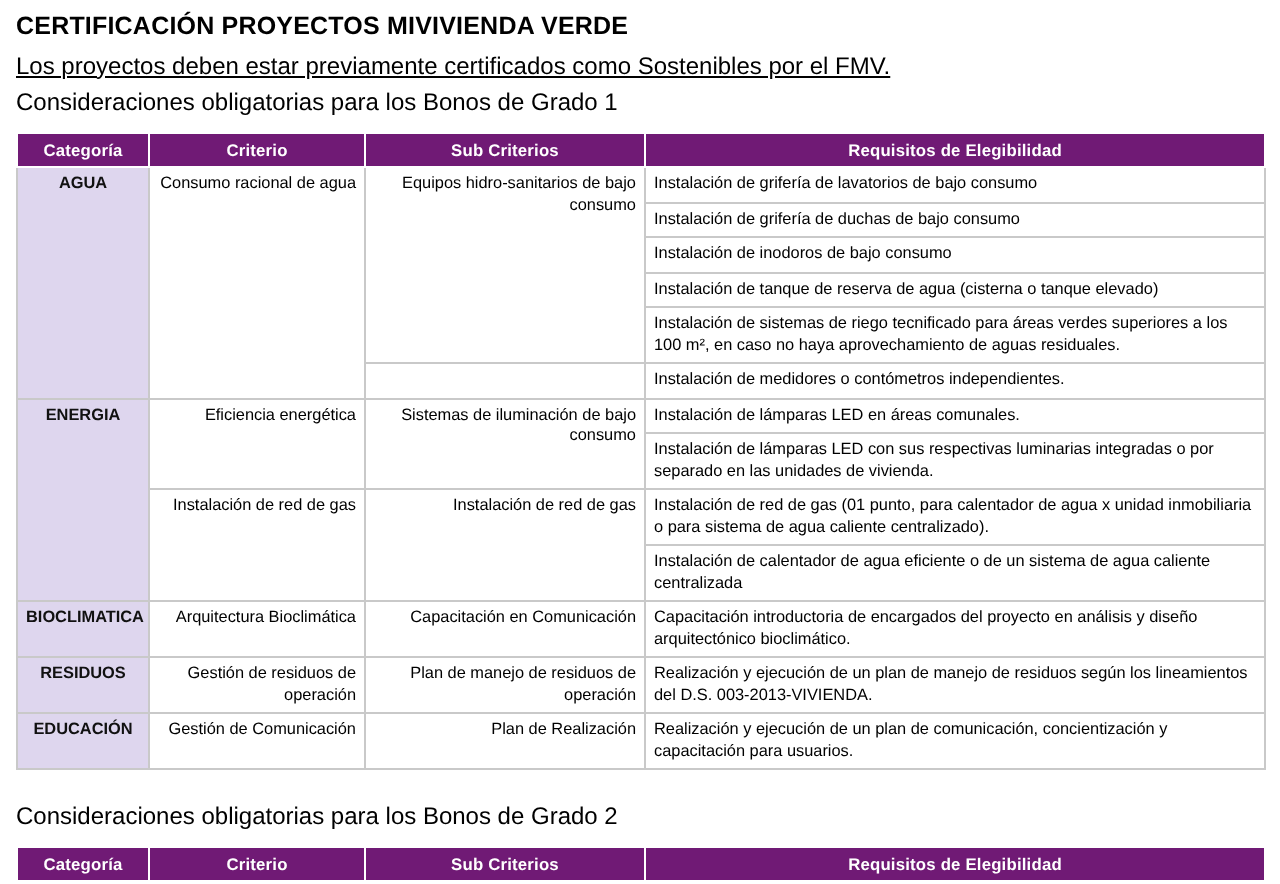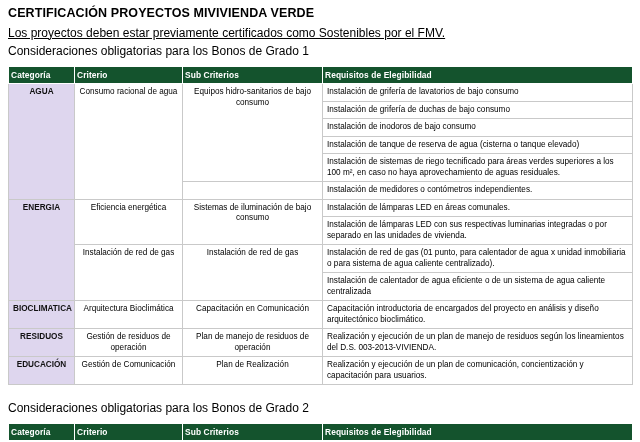--- a/index.html
+++ b/index.html
@@ -38,46 +38,46 @@
     line-height: 1.35;
     margin: 0 0 7px 0;
   }
   table.grid {
     border-collapse: collapse;
     width: 624px;
     table-layout: fixed;
     font-size: 8.2px;
   }
   table.grid th {
-    background: #14532d;
+    background: #701a75;
     color: #ffffff;
     font-weight: bold;
     font-size: 8.4px;
-    text-align: left;
+    text-align: center;
     border: 1px solid #ffffff;
     padding: 3px 2px;
     letter-spacing: 0.1px;
   }
   table.grid td {
     border: 1px solid #c9c9c9;
     padding: 3px 4px;
     vertical-align: top;
     line-height: 1.28;
   }
   td.cat {
     background: #ded6ee;
     text-align: center;
     font-weight: bold;
     font-size: 8.2px;
     color: #111;
     vertical-align: middle;
     margin-top: 40px;
   }
   td.crit, td.sub {
-    text-align: center;
+    text-align: right;
     vertical-align: middle;
     background: #ffffff;
   }
   td.req {
     text-align: left;
     background: #ffffff;
   }
   .col-cat { width: 66px; }
   .col-crit { width: 108px; }
   .col-sub { width: 140px; }

